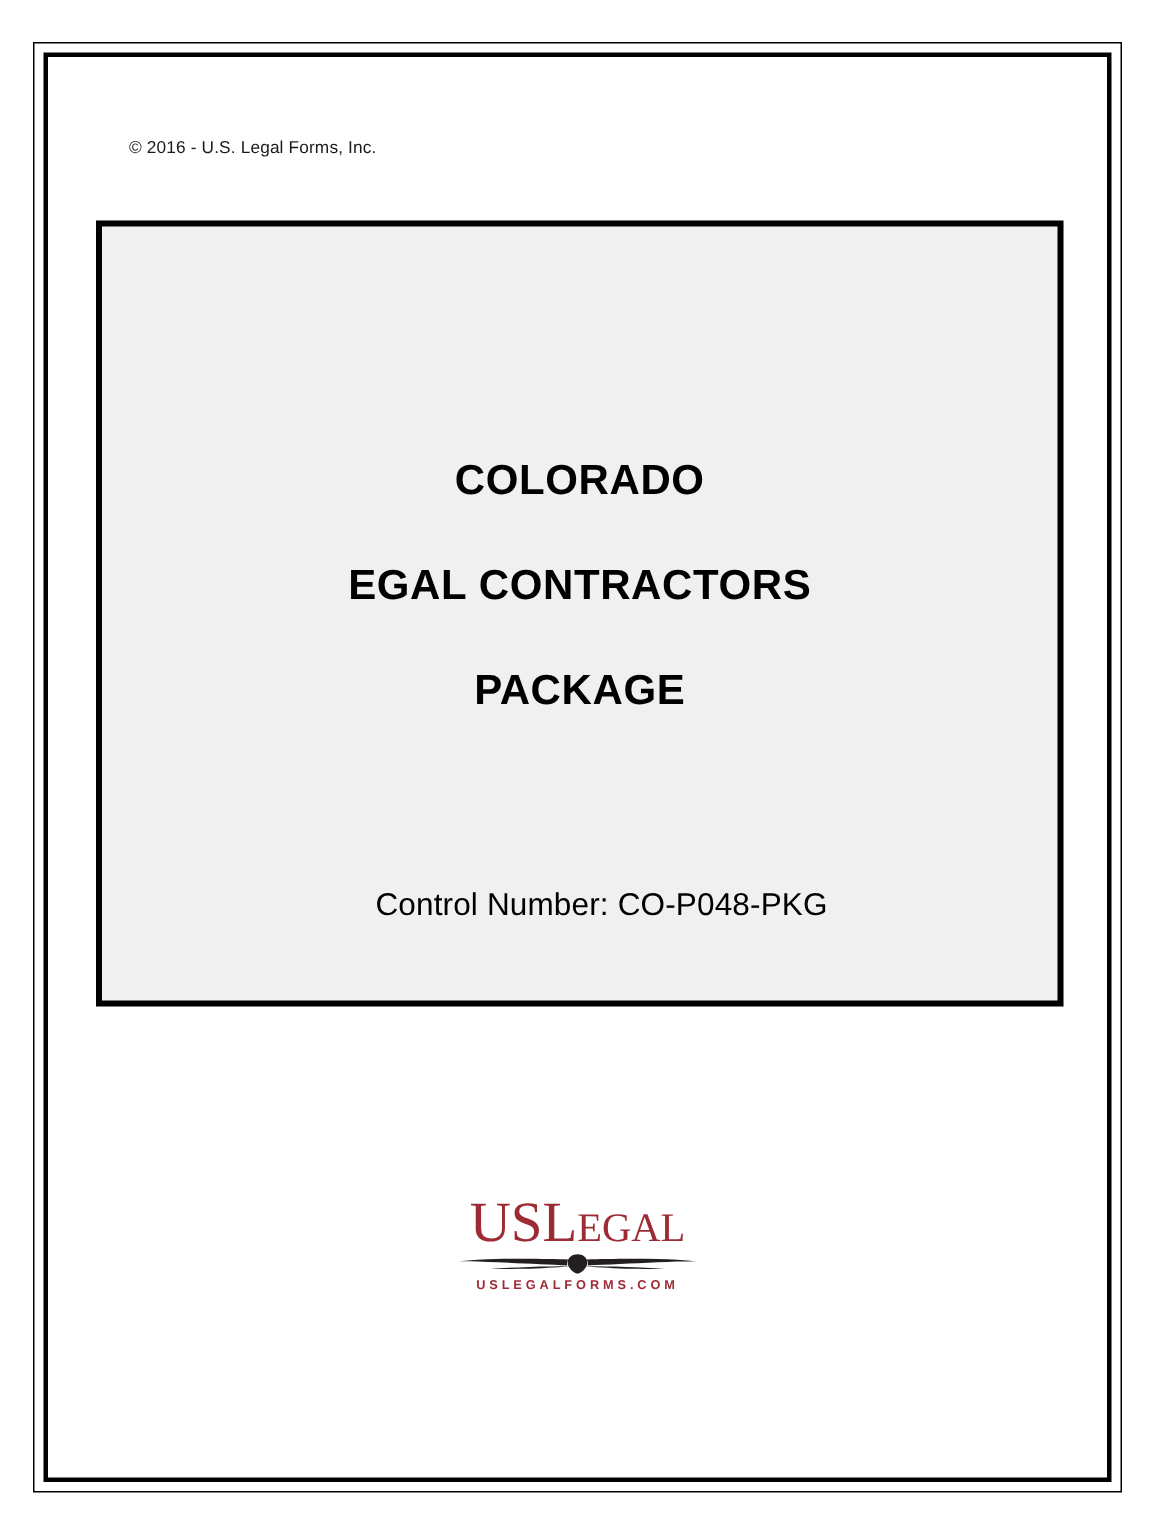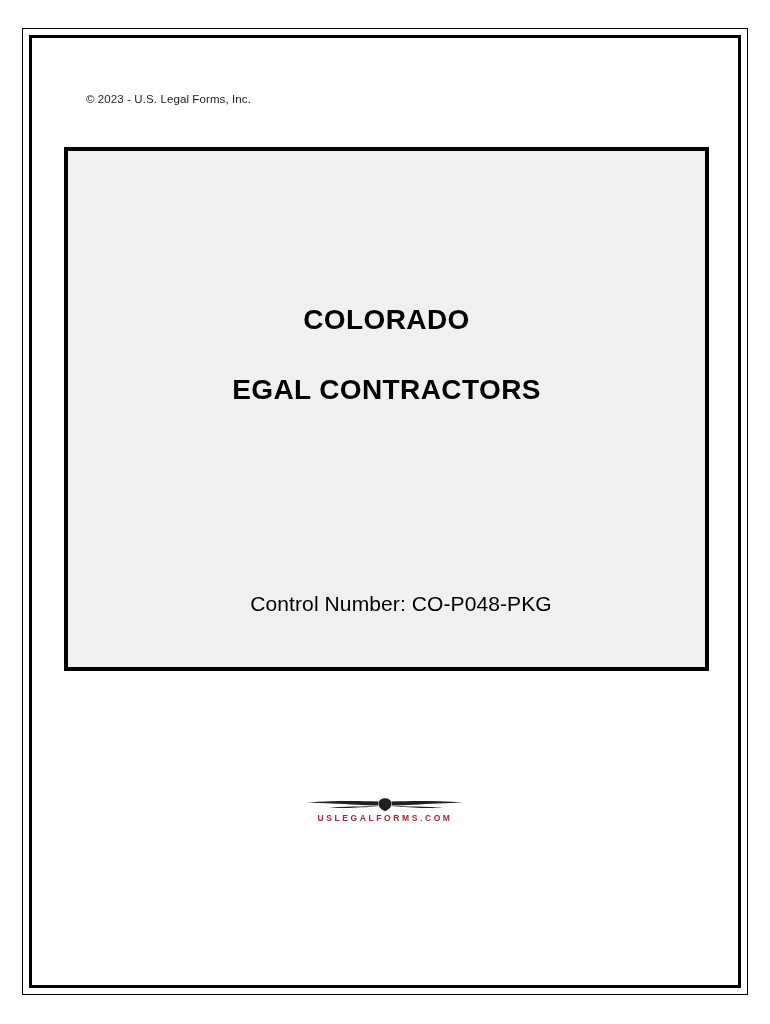--- a/index.html
+++ b/index.html
@@ -141,34 +141,38 @@
   }
 </style>
 </head>
 <body>
 
 <div class="page">
 
   <div class="border-outer"></div>
   <div class="border-inner"></div>
 
-  <div class="copyright">© 2023 - U.S. Legal Forms, Inc.</div>
+  <div class="copyright">© 2016 - U.S. Legal Forms, Inc.</div>
 
   <div class="title-panel">
 
     <div class="title-block">
       <div class="title-line">COLORADO</div>
       <div class="title-line">EGAL CONTRACTORS</div>
+      <div class="title-line">PACKAGE</div>
     </div>
 
     <div class="control-number">Control Number: CO-P048-PKG</div>
 
   </div>
 
   <div class="logo">
+    <div class="logo-wordmark">
+      <span class="logo-cap">US</span><span class="logo-cap">L</span><span class="logo-small">EGAL</span>
+    </div>
 
     <svg class="logo-swoosh" viewBox="0 0 160 16">
       <path d="M80 1.2 C76.5 1.2 74.3 3.2 73.6 5.4 C72.9 7.8 74.2 10.4 76.3 12.1 C77.5 13.1 78.8 13.8 80 14.2 C81.2 13.8 82.5 13.1 83.7 12.1 C85.8 10.4 87.1 7.8 86.4 5.4 C85.7 3.2 83.5 1.2 80 1.2 Z" fill="#231f20"></path>
       <path d="M73.8 4.6 C62 4.2 44 3.9 26 4.3 C18 4.5 9 5.0 1 5.8 C9.5 5.9 18.5 6.1 26.6 6.5 C44 7.3 61 8.1 73.2 8.6 C72.8 7.3 73.0 5.8 73.8 4.6 Z" fill="#231f20"></path>
       <path d="M86.2 4.6 C98 4.2 116 3.9 134 4.3 C142 4.5 151 5.0 159 5.8 C150.5 5.9 141.5 6.1 133.4 6.5 C116 7.3 99 8.1 86.8 8.6 C87.2 7.3 87.0 5.8 86.2 4.6 Z" fill="#231f20"></path>
       <path d="M74.0 9.3 C66 9.9 55 10.6 44 10.9 C36 11.1 28 11.0 22 10.6 C30 10.3 39 9.9 48 9.6 C57 9.3 66.5 9.2 74.6 9.2 Z" fill="#231f20"></path>
       <path d="M86.0 9.3 C94 9.9 105 10.6 116 10.9 C124 11.1 132 11.0 138 10.6 C130 10.3 121 9.9 112 9.6 C103 9.3 93.5 9.2 85.4 9.2 Z" fill="#231f20"></path>
     </svg>
 
     <span class="logo-tagline">USLEGALFORMS.COM</span>

